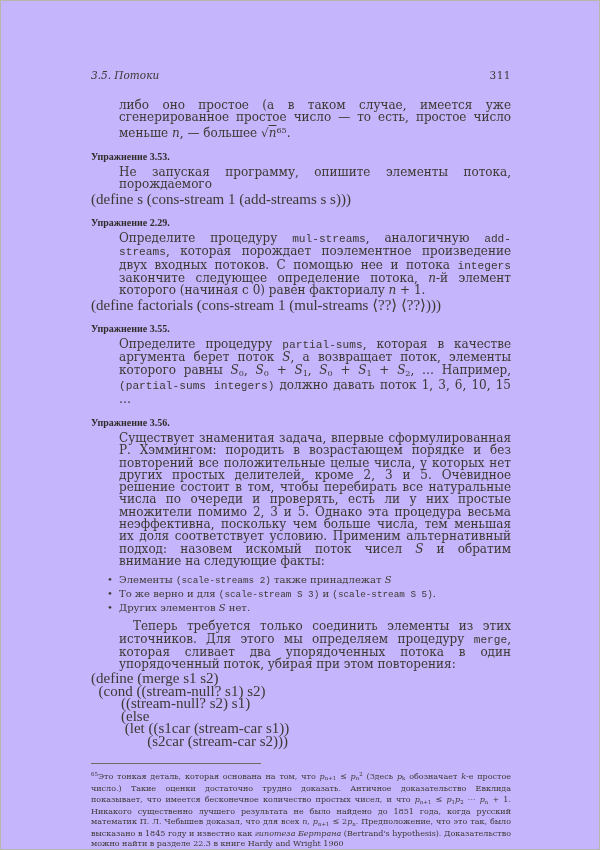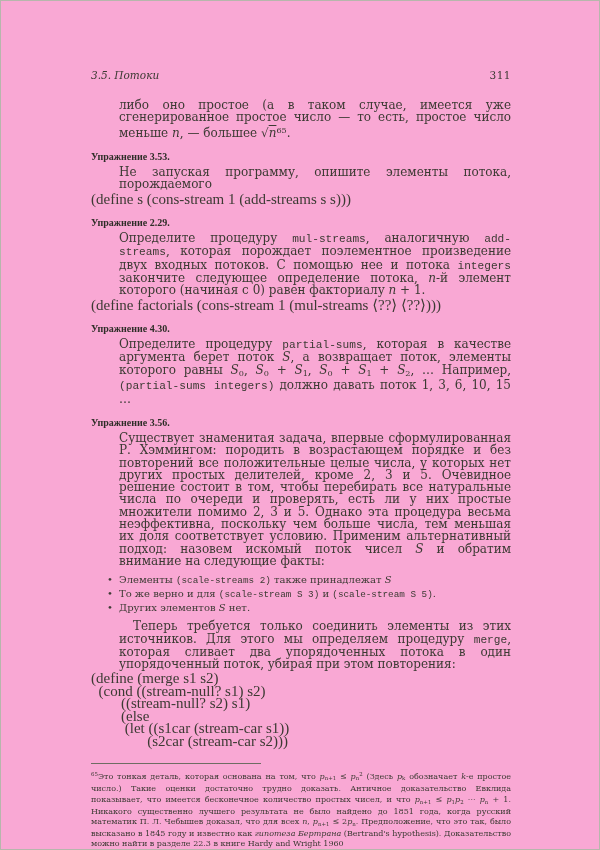--- a/index.html
+++ b/index.html
@@ -2,21 +2,21 @@
 <html><head>
 <meta charset="utf-8">
 <style>
   * { margin: 0; padding: 0; box-sizing: border-box; }
   html, body { width: 600px; height: 850px; }
   body { background: #eceae4; overflow: hidden; }
 
   .page {
     width: 600px;
     height: 850px;
-    background: #f9a8d4;
+    background: #c4b5fd;
     border: 1px solid #b7b6ac;
     padding: 68px 88px 30px 90px;
     font-family: "DejaVu Serif", serif;
     color: #3c3a33;
     overflow: hidden;
   }
 
   .running-header {
     display: flex;
     justify-content: space-between;
@@ -99,21 +99,21 @@
   <p class="body-par"><span>либо оно простое (а в таком случае, имеется уже сгенерированное простое число — то есть, простое число меньше </span><span class="i">n</span><span>, — большее </span><span>√</span><span class="sqrt">n</span><span class="sup">65</span><span>.</span></p>
 
   <h4 class="ex-title">Упражнение 3.53.</h4>
   <p class="body-par"><span>Не запуская программу, опишите элементы потока, порождаемого</span></p>
   <pre class="code-block">(define s (cons-stream 1 (add-streams s s)))</pre>
 
   <h4 class="ex-title">Упражнение 2.29.</h4>
   <p class="body-par"><span>Определите процедуру </span><span class="code">mul-streams</span><span>, аналогичную </span><span class="code">add-streams</span><span>, которая порождает поэлементное произведение двух входных потоков. С помощью нее и потока </span><span class="code">integers</span><span> закончите следующее определение потока, </span><span class="i">n</span><span>-й элемент которого (начиная с 0) равен факториалу </span><span class="i">n</span><span> + 1.</span></p>
   <pre class="code-block">(define factorials (cons-stream 1 (mul-streams ⟨??⟩ ⟨??⟩)))</pre>
 
-  <h4 class="ex-title">Упражнение 4.30.</h4>
+  <h4 class="ex-title">Упражнение 3.55.</h4>
   <p class="body-par"><span>Определите процедуру </span><span class="code">partial-sums</span><span>, которая в качестве аргумента берет поток </span><span class="i">S</span><span>, а возвращает поток, элементы которого равны </span><span class="i">S</span><span class="sub">0</span><span>, </span><span class="i">S</span><span class="sub">0</span><span> + </span><span class="i">S</span><span class="sub">1</span><span>, </span><span class="i">S</span><span class="sub">0</span><span> + </span><span class="i">S</span><span class="sub">1</span><span> + </span><span class="i">S</span><span class="sub">2</span><span>, … Например, </span><span class="code">(partial-sums integers)</span><span> должно давать поток 1, 3, 6, 10, 15 …</span></p>
 
   <h4 class="ex-title">Упражнение 3.56.</h4>
   <p class="body-par"><span>Существует знаменитая задача, впервые сформулированная Р. Хэммингом: породить в возрастающем порядке и без повторений все положительные целые числа, у которых нет других простых делителей, кроме 2, 3 и 5. Очевидное решение состоит в том, чтобы перебирать все натуральные числа по очереди и проверять, есть ли у них простые множители помимо 2, 3 и 5. Однако эта процедура весьма неэффективна, поскольку чем больше числа, тем меньшая их доля соответствует условию. Применим альтернативный подход: назовем искомый поток чисел </span><span class="i">S</span><span> и обратим внимание на следующие факты:</span></p>
 
   <ul class="fact-list">
     <li class="fact"><span>Элементы </span><span class="code">(scale-streams 2)</span><span> также принадлежат </span><span class="i">S</span></li>
     <li class="fact"><span>То же верно и для </span><span class="code">(scale-stream S 3)</span><span> и </span><span class="code">(scale-stream S 5)</span><span>.</span></li>
     <li class="fact"><span>Других элементов </span><span class="i">S</span><span> нет.</span></li>
   </ul>

